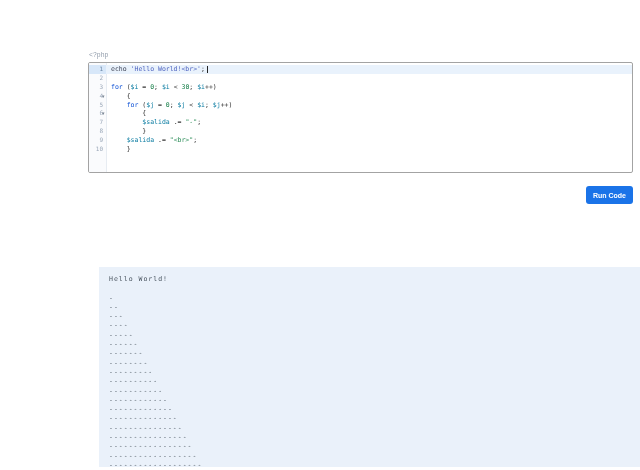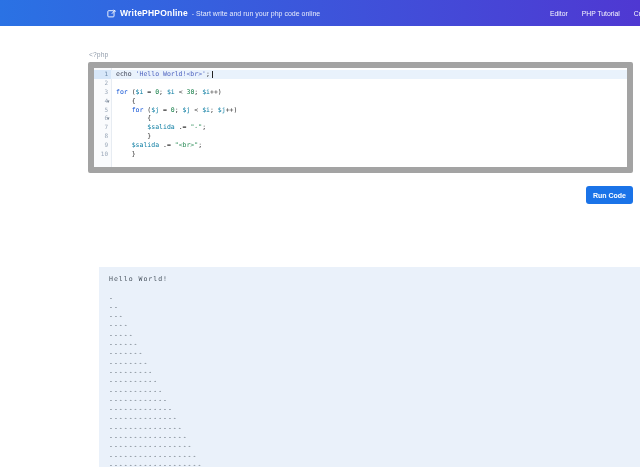--- a/index.html
+++ b/index.html
@@ -16,21 +16,21 @@
   .brand-icon{display:inline-flex;}
   .nav{position:absolute;right:-18px;top:0;height:26px;display:flex;align-items:center;gap:14px;}
   .nav-item{font-size:6.8px;color:rgba(255,255,255,.96);white-space:nowrap;cursor:pointer;}
 
   
   .php-tag{position:absolute;left:89px;top:52px;font-family:Liberation Mono, monospace;
     font-size:6.5px;color:#8e99a8;}
 
   
   .editor{position:absolute;left:88px;top:62px;width:545px;height:111px;background:#fff;
-    border:6px solid #a3a3a3;border-radius:2px;box-sizing:border-box;overflow:hidden;cursor:text;}
+    border:1px solid #a3a3a3;border-radius:2px;box-sizing:border-box;overflow:hidden;cursor:text;}
   .gutter-bg{position:absolute;left:0;top:0;bottom:0;width:17px;background:#fafbfd;
     border-right:1px solid #e7ecf2;}
   .cm-rows{position:absolute;left:0;top:2px;right:0;}
   .cm-row{display:flex;align-items:stretch;height:8.9px;line-height:8.9px;position:relative;}
   .cm-row.active{background:#e9f2fc;}
   .cm-ln{width:14px;flex:0 0 14px;text-align:right;padding-right:3px;font-size:6px;
     color:#9aa7b8;font-family:"DejaVu Sans Mono",monospace;}
   .cm-row.active .cm-ln{background:#d7e7f9;color:#6b87a8;}
   .cm-fold{position:absolute;left:13px;top:0;font-size:5px;color:#7a8694;line-height:8.9px;cursor:pointer;}
   .cm-code{padding-left:5px;font-family:"DejaVu Sans Mono",monospace;font-size:6.5px;
@@ -53,38 +53,20 @@
   .output{position:absolute;left:99px;top:267px;width:545px;height:200px;background:#eaf1fa;
     box-sizing:border-box;padding:8px 10px;overflow:hidden;}
   .out-line{font-family:"DejaVu Sans Mono",monospace;font-size:6.5px;letter-spacing:1px;
     color:#4a5560;height:9.3px;line-height:9.3px;white-space:pre;}
 </style>
 </head>
 <body>
 
 <div class="stage">
 
-  <div class="header">
-    <a class="brand">
-      <span class="brand-icon">
-        <svg width="9" height="9" viewBox="0 0 16 16" fill="none" stroke="#ffffff" stroke-width="1.6">
-          <rect x="1.5" y="3" width="11" height="11" rx="1.5"></rect>
-          <path d="M9 8 L14 2.5" stroke-linecap="round"></path>
-          <path d="M12.2 1.8 L14.7 4.3" stroke-linecap="round"></path>
-        </svg>
-      </span>
-      <span class="bname">WritePHPOnline</span>
-      <span class="btag">- Start write and run your php code online</span>
-    </a>
-    <div class="nav">
-      <span class="nav-item">Editor</span>
-      <span class="nav-item">PHP Tutorial</span>
-      <span class="nav-item">Crontab</span>
-    </div>
-  </div>
 
   <div class="php-tag">&lt;?php</div>
 
   <div class="editor">
     <div class="gutter-bg"></div>
     <div class="cm-rows">
         <div class="cm-row active">
           <span class="cm-ln">1</span>
           <span class="cm-code"><span class="tk-echo">echo</span><span class="tk-pl"> </span><span class="tk-str1">'Hello World!&lt;br&gt;'</span><span class="tk-pl">;</span><span class="cursor"></span></span>
         </div>

